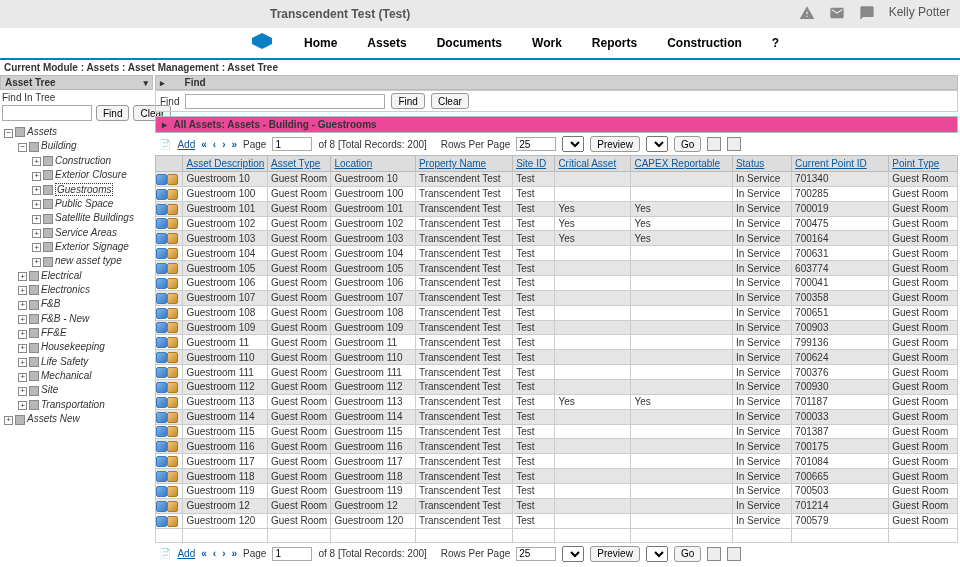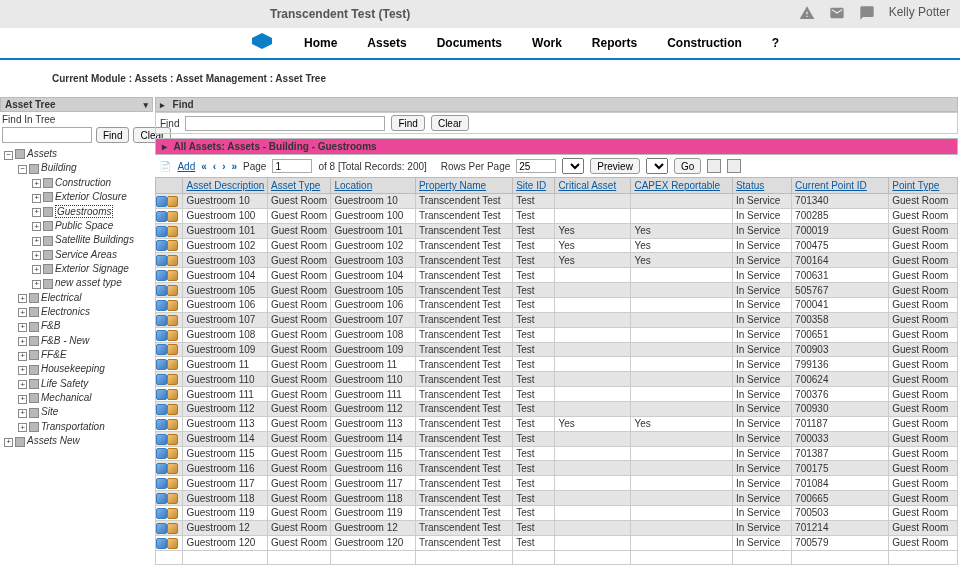--- a/index.html
+++ b/index.html
@@ -6,22 +6,22 @@
 body { font-family: Arial, sans-serif; font-size: 11px; color: #333; background: #fff; }
 .topbar { background: #e9e9e9; height: 28px; display: flex; align-items: center; padding: 8px 10px; }
 .brand-title { font-weight: bold; color: #555; margin-left: 260px; font-size: 12px; }
 .topbar-right { margin-left: auto; display: flex; align-items: flex-start; gap: 14px; color: #888; }
 .topbar-right svg { width: 16px; height: 16px; fill: #888; }
 .topbar-right .user { color: #555; font-size: 12px; }
 .navbar { height: 32px; display: flex; align-items: center; padding: 0 10px; border-bottom: 2px solid #0b7fc6; }
 .logo { width: 24px; height: 24px; margin-left: 240px; margin-right: 30px; }
 .nav-links { display: flex; gap: 30px; }
 .nav-links a { color: #000000; text-decoration: none; font-size: 12px; font-weight: bold; }
-.breadcrumb { font-size: 10px; font-weight: bold; padding: 13px 4px; margin-left: 48px; }
-.panel-head { background: #d0d0d0; font-size: 10px; font-weight: bold; padding: 1px 4px; border: 1px solid #bbb; display: flex; align-items: center; gap: 8px; }
+.breadcrumb { font-size: 10px; font-weight: bold; padding: 2px 4px; }
+.panel-head { background: #d0d0d0; font-size: 10px; font-weight: bold; padding: 1px 4px; border: 1px solid #bbb; display: flex; align-items: center; gap: 20px; }
 .panel-head .caret { font-size: 9px; }
 .layout { display: flex; }
 .left-col { width: 153px; flex-shrink: 0; }
 .right-col { flex: 1; padding: 0 2px; min-width: 0; }
 .find-label { font-size: 10px; padding: 2px 0 0 2px; }
 .find-row { display: flex; gap: 4px; align-items: center; padding: 2px; }
 .find-row input[type=text] { height: 16px; font-size: 10px; border: 1px solid #aaa; }
 .btn-sm { font-size: 10px; padding: 0 6px; height: 16px; border: 1px solid #999; background: #f4f4f4; border-radius: 3px; cursor: pointer; }
 .tree { font-size: 10px; padding: 2px; }
 .tree ul { list-style: none; padding-left: 14px; font-style: italic; }
@@ -276,21 +276,21 @@
           <tr class="alt">
             <td class="act"><span class="act-ic view"></span><span class="act-ic edit"></span></td>
             <td>Guestroom 105</td>
             <td>Guest Room</td>
             <td>Guestroom 105</td>
             <td>Transcendent Test</td>
             <td>Test</td>
             <td></td>
             <td></td>
             <td>In Service</td>
-            <td>505767</td>
+            <td>603774</td>
             <td>Guest Room</td>
           </tr>
           <tr>
             <td class="act"><span class="act-ic view"></span><span class="act-ic edit"></span></td>
             <td>Guestroom 106</td>
             <td>Guest Room</td>
             <td>Guestroom 106</td>
             <td>Transcendent Test</td>
             <td>Test</td>
             <td></td>

